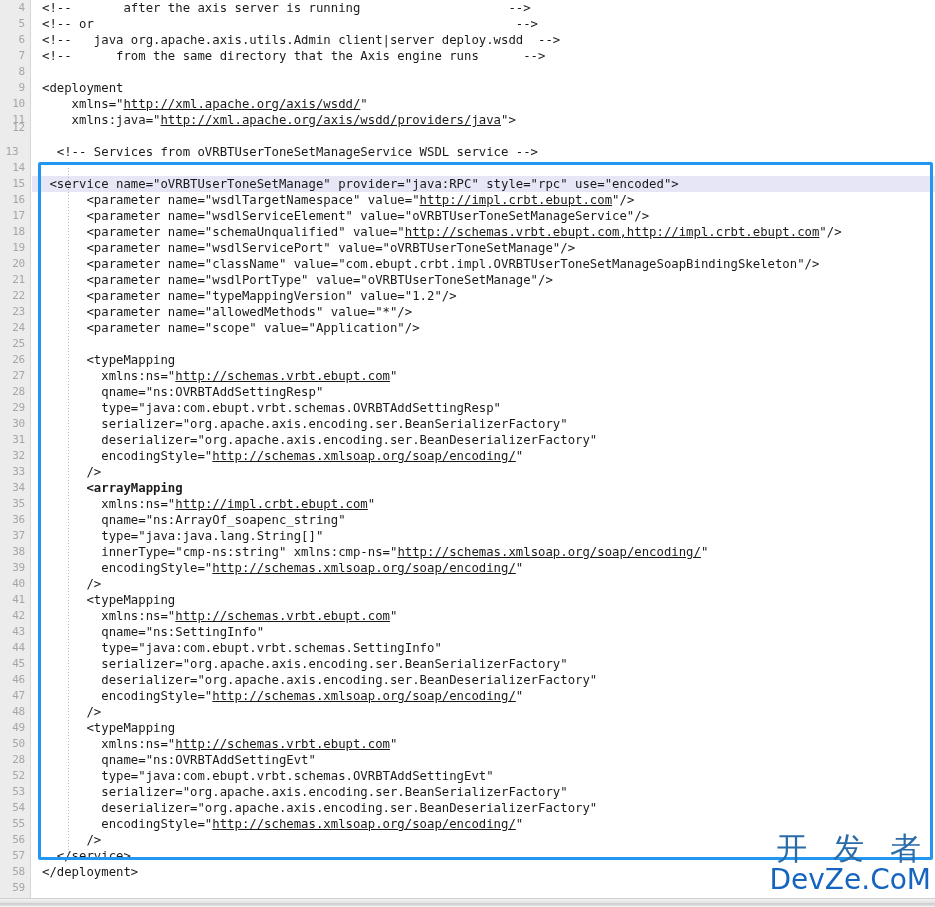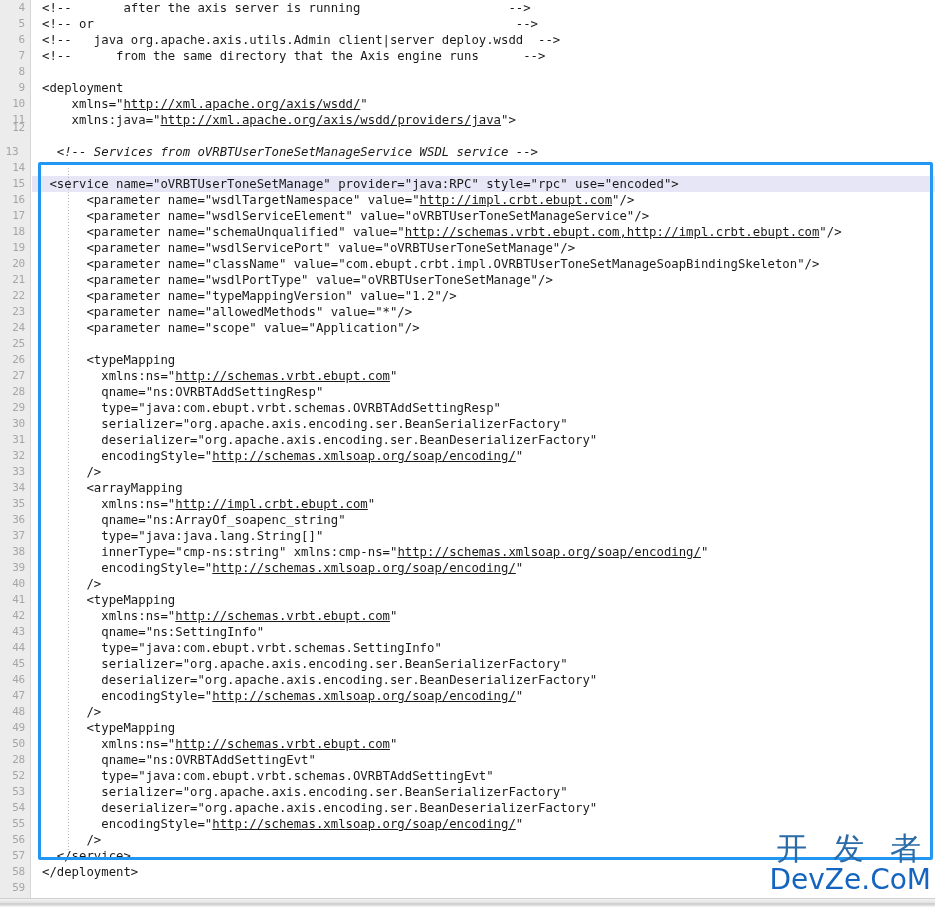--- a/index.html
+++ b/index.html
@@ -217,42 +217,42 @@
   <div id="code">
       <div class="cline" style="top: 0px;">&lt;!--       after the axis server is running                    --&gt;</div>
       <div class="cline" style="top: 16px;">&lt;!-- or                                                         --&gt;</div>
       <div class="cline" style="top: 32px;">&lt;!--   java org.apache.axis.utils.Admin client|server deploy.wsdd  --&gt;</div>
       <div class="cline" style="top: 48px;">&lt;!--      from the same directory that the Axis engine runs      --&gt;</div>
       <div class="cline" style="top: 64px;"></div>
       <div class="cline" style="top: 80px;">&lt;deployment</div>
       <div class="cline" style="top: 96px;">    xmlns="<span class="lnk">http://xml.apache.org/axis/wsdd/</span>"</div>
       <div class="cline" style="top: 112px;">    xmlns:java="<span class="lnk">http://xml.apache.org/axis/wsdd/providers/java</span>"&gt;</div>
       <div class="cline" style="top: 128px;"></div>
-      <div class="cline" style="top: 144px; font-style: italic;">  &lt;!-- Services from oVRBTUserToneSetManageService WSDL service --&gt;</div>
+      <div class="cline" style="top: 144px;">  &lt;!-- Services from oVRBTUserToneSetManageService WSDL service --&gt;</div>
       <div class="cline" style="top: 160px;"></div>
       <div class="cline hl" style="top: 176px;"> &lt;service name="oVRBTUserToneSetManage" provider="java:RPC" style="rpc" use="encoded"&gt;</div>
       <div class="cline" style="top: 192px;">      &lt;parameter name="wsdlTargetNamespace" value="<span class="lnk">http://impl.crbt.ebupt.com</span>"/&gt;</div>
       <div class="cline" style="top: 208px;">      &lt;parameter name="wsdlServiceElement" value="oVRBTUserToneSetManageService"/&gt;</div>
       <div class="cline" style="top: 224px;">      &lt;parameter name="schemaUnqualified" value="<span class="lnk">http://schemas.vrbt.ebupt.com,http://impl.crbt.ebupt.com</span>"/&gt;</div>
       <div class="cline" style="top: 240px;">      &lt;parameter name="wsdlServicePort" value="oVRBTUserToneSetManage"/&gt;</div>
       <div class="cline" style="top: 256px;">      &lt;parameter name="className" value="com.ebupt.crbt.impl.OVRBTUserToneSetManageSoapBindingSkeleton"/&gt;</div>
       <div class="cline" style="top: 272px;">      &lt;parameter name="wsdlPortType" value="oVRBTUserToneSetManage"/&gt;</div>
       <div class="cline" style="top: 288px;">      &lt;parameter name="typeMappingVersion" value="1.2"/&gt;</div>
       <div class="cline" style="top: 304px;">      &lt;parameter name="allowedMethods" value="*"/&gt;</div>
       <div class="cline" style="top: 320px;">      &lt;parameter name="scope" value="Application"/&gt;</div>
       <div class="cline" style="top: 336px;"></div>
       <div class="cline" style="top: 352px;">      &lt;typeMapping</div>
       <div class="cline" style="top: 368px;">        xmlns:ns="<span class="lnk">http://schemas.vrbt.ebupt.com</span>"</div>
       <div class="cline" style="top: 384px;">        qname="ns:OVRBTAddSettingResp"</div>
       <div class="cline" style="top: 400px;">        type="java:com.ebupt.vrbt.schemas.OVRBTAddSettingResp"</div>
       <div class="cline" style="top: 416px;">        serializer="org.apache.axis.encoding.ser.BeanSerializerFactory"</div>
       <div class="cline" style="top: 432px;">        deserializer="org.apache.axis.encoding.ser.BeanDeserializerFactory"</div>
       <div class="cline" style="top: 448px;">        encodingStyle="<span class="lnk">http://schemas.xmlsoap.org/soap/encoding/</span>"</div>
       <div class="cline" style="top: 464px;">      /&gt;</div>
-      <div class="cline" style="top: 480px;">      &lt;arrayMapping</div>
+      <div class="cline" style="top: 480px; font-weight: bold;">      &lt;arrayMapping</div>
       <div class="cline" style="top: 496px;">        xmlns:ns="<span class="lnk">http://impl.crbt.ebupt.com</span>"</div>
       <div class="cline" style="top: 512px;">        qname="ns:ArrayOf_soapenc_string"</div>
       <div class="cline" style="top: 528px;">        type="java:java.lang.String[]"</div>
       <div class="cline" style="top: 544px;">        innerType="cmp-ns:string" xmlns:cmp-ns="<span class="lnk">http://schemas.xmlsoap.org/soap/encoding/</span>"</div>
       <div class="cline" style="top: 560px;">        encodingStyle="<span class="lnk">http://schemas.xmlsoap.org/soap/encoding/</span>"</div>
       <div class="cline" style="top: 576px;">      /&gt;</div>
       <div class="cline" style="top: 592px;">      &lt;typeMapping</div>
       <div class="cline" style="top: 608px;">        xmlns:ns="<span class="lnk">http://schemas.vrbt.ebupt.com</span>"</div>
       <div class="cline" style="top: 624px;">        qname="ns:SettingInfo"</div>
       <div class="cline" style="top: 640px;">        type="java:com.ebupt.vrbt.schemas.SettingInfo"</div>

